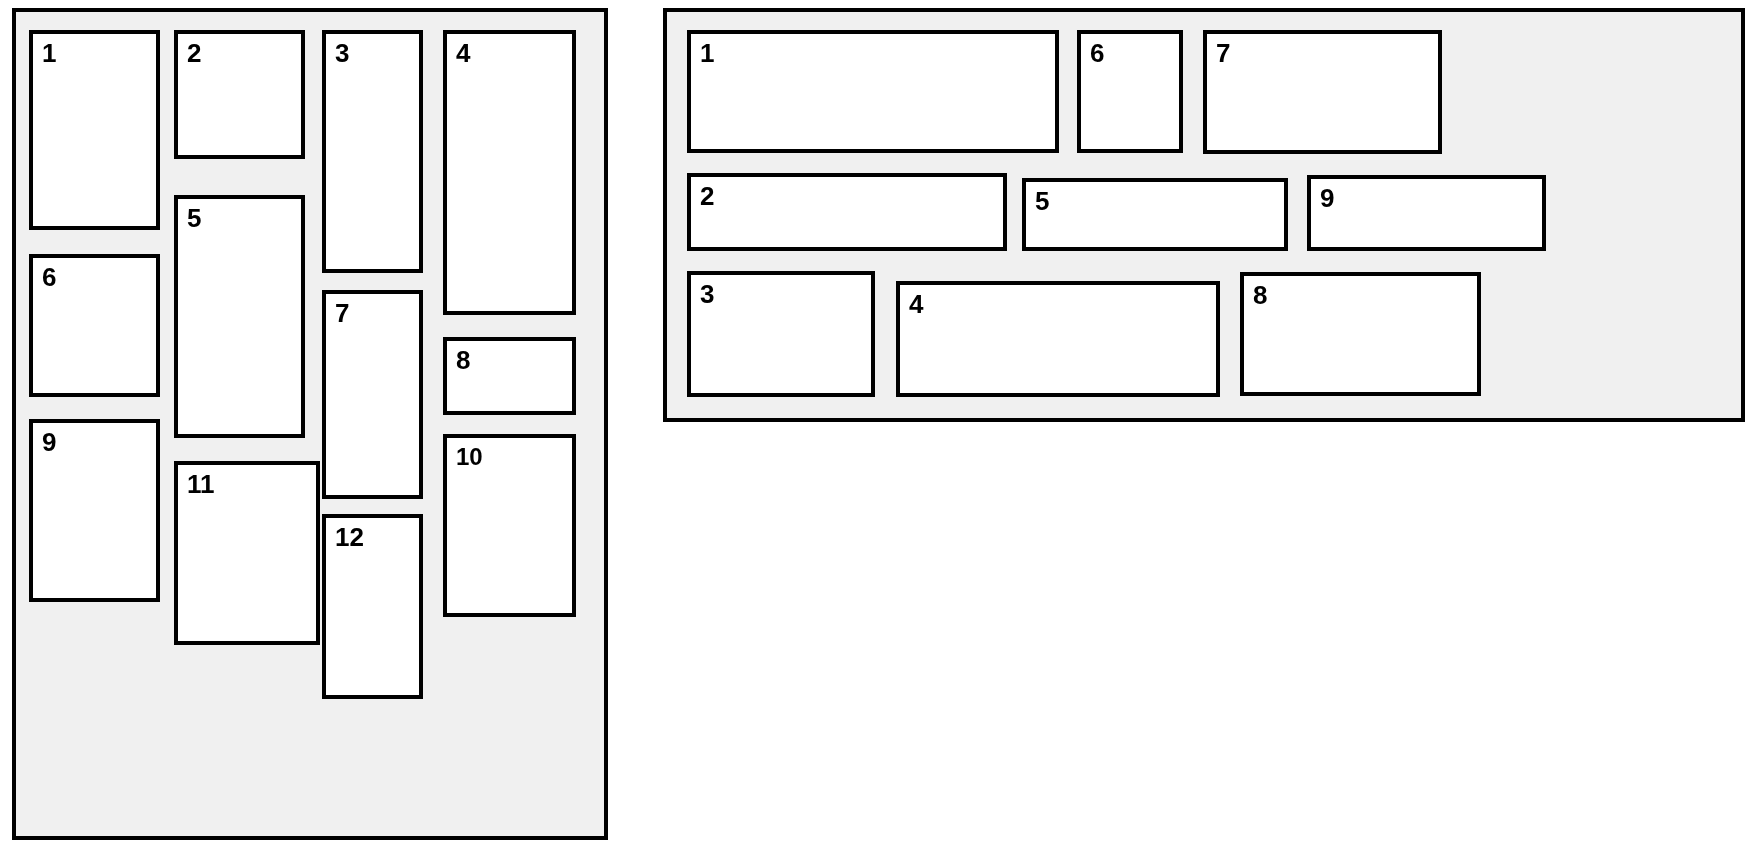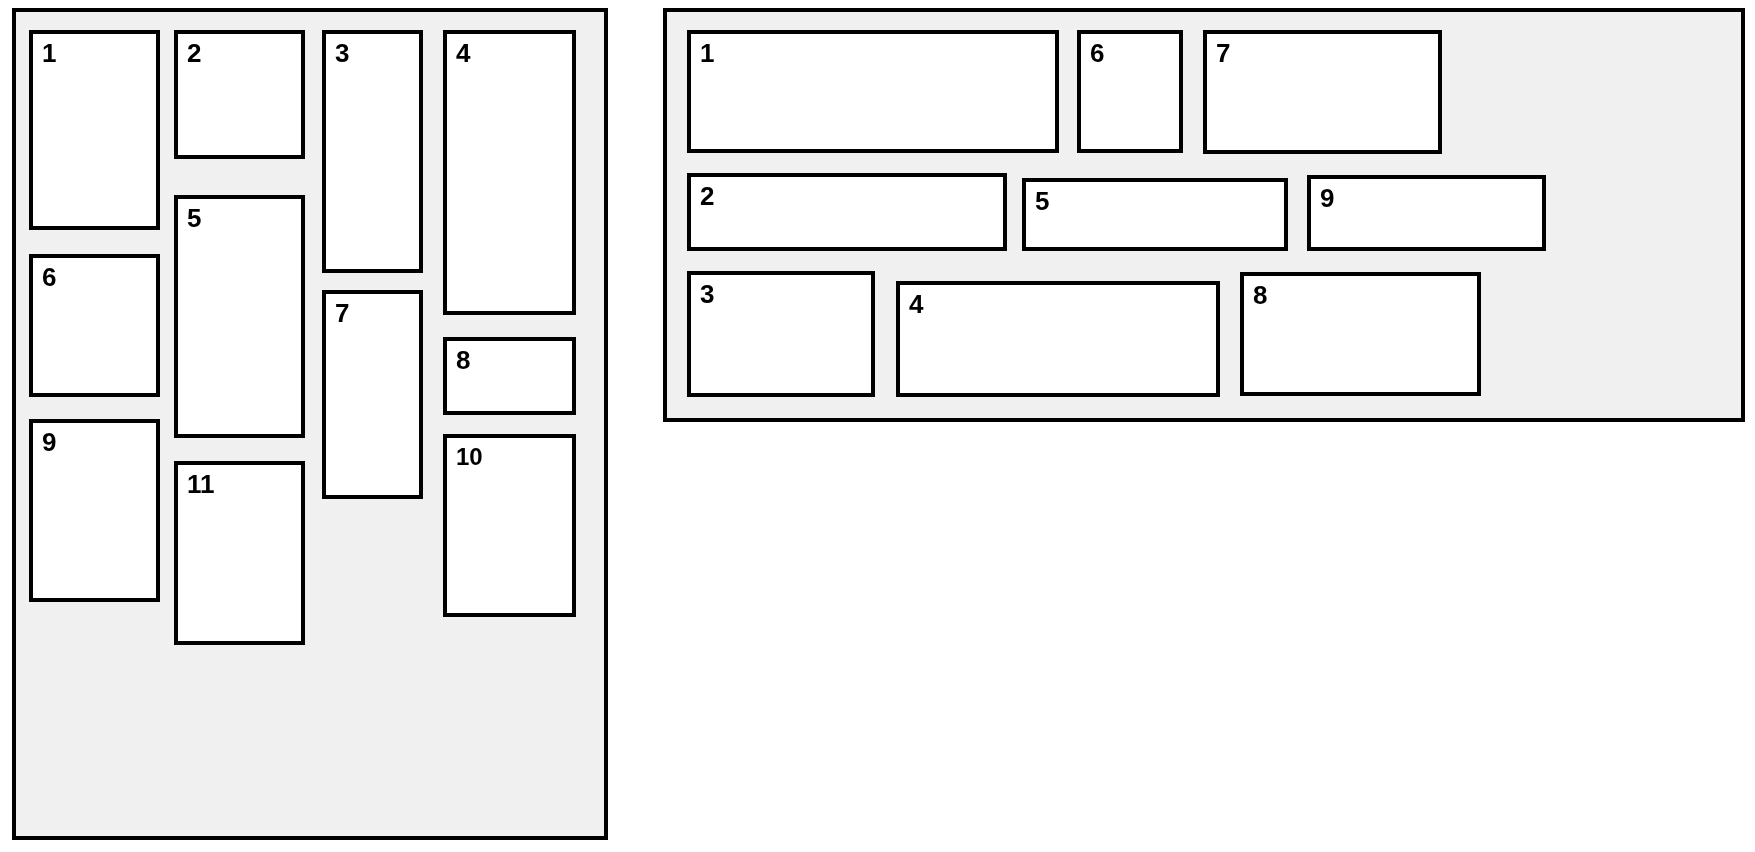--- a/index.html
+++ b/index.html
@@ -72,22 +72,25 @@
     </div>
     <div class="box" style="left: 443px; top: 337px; width: 133px; height: 78px; background: rgb(255, 255, 255); border-color: rgb(0, 0, 0); border-width: 4px;">
       <span class="box-label" style="font-size: 26px; font-weight: bold; color: rgb(0, 0, 0);">8</span>
     </div>
     <div class="box" style="left: 29px; top: 419px; width: 131px; height: 183px; background: rgb(255, 255, 255); border-color: rgb(0, 0, 0); border-width: 4px;">
       <span class="box-label" style="font-size: 26px; font-weight: bold; color: rgb(0, 0, 0);">9</span>
     </div>
     <div class="box" style="left: 443px; top: 434px; width: 133px; height: 183px; background: rgb(255, 255, 255); border-color: rgb(0, 0, 0); border-width: 4px;">
       <span class="box-label" style="font-size: 24px; font-weight: bold; color: rgb(0, 0, 0);">10</span>
     </div>
-    <div class="box" style="left: 174px; top: 461px; width: 131px; height: 184px; background: rgb(255, 255, 255); border-color: rgb(0, 0, 0); border-width: 4px; padding-left: 18px;">
+    <div class="box" style="left: 174px; top: 461px; width: 146px; height: 184px; background: rgb(255, 255, 255); border-color: rgb(0, 0, 0); border-width: 4px; padding-left: 18px;">
       <span class="box-label" style="font-size: 26px; font-weight: bold; color: rgb(0, 0, 0);">11</span>
+    </div>
+    <div class="box" style="left: 322px; top: 514px; width: 101px; height: 185px; background: rgb(255, 255, 255); border-color: rgb(0, 0, 0); border-width: 4px;">
+      <span class="box-label" style="font-size: 26px; font-weight: bold; color: rgb(0, 0, 0);">12</span>
     </div>
     <div class="panel" style="left: 663px; top: 8px; width: 1082px; height: 414px; background: rgb(240, 240, 240); border-color: rgb(0, 0, 0); border-width: 4px;"></div>
     <div class="box" style="left: 687px; top: 30px; width: 372px; height: 123px; background: rgb(255, 255, 255); border-color: rgb(0, 0, 0); border-width: 4px;">
       <span class="box-label" style="font-size: 26px; font-weight: bold; color: rgb(0, 0, 0);">1</span>
     </div>
     <div class="box" style="left: 1077px; top: 30px; width: 106px; height: 123px; background: rgb(255, 255, 255); border-color: rgb(0, 0, 0); border-width: 4px;">
       <span class="box-label" style="font-size: 26px; font-weight: bold; color: rgb(0, 0, 0);">6</span>
     </div>
     <div class="box" style="left: 1203px; top: 30px; width: 239px; height: 124px; background: rgb(255, 255, 255); border-color: rgb(0, 0, 0); border-width: 4px;">
       <span class="box-label" style="font-size: 26px; font-weight: bold; color: rgb(0, 0, 0);">7</span>

